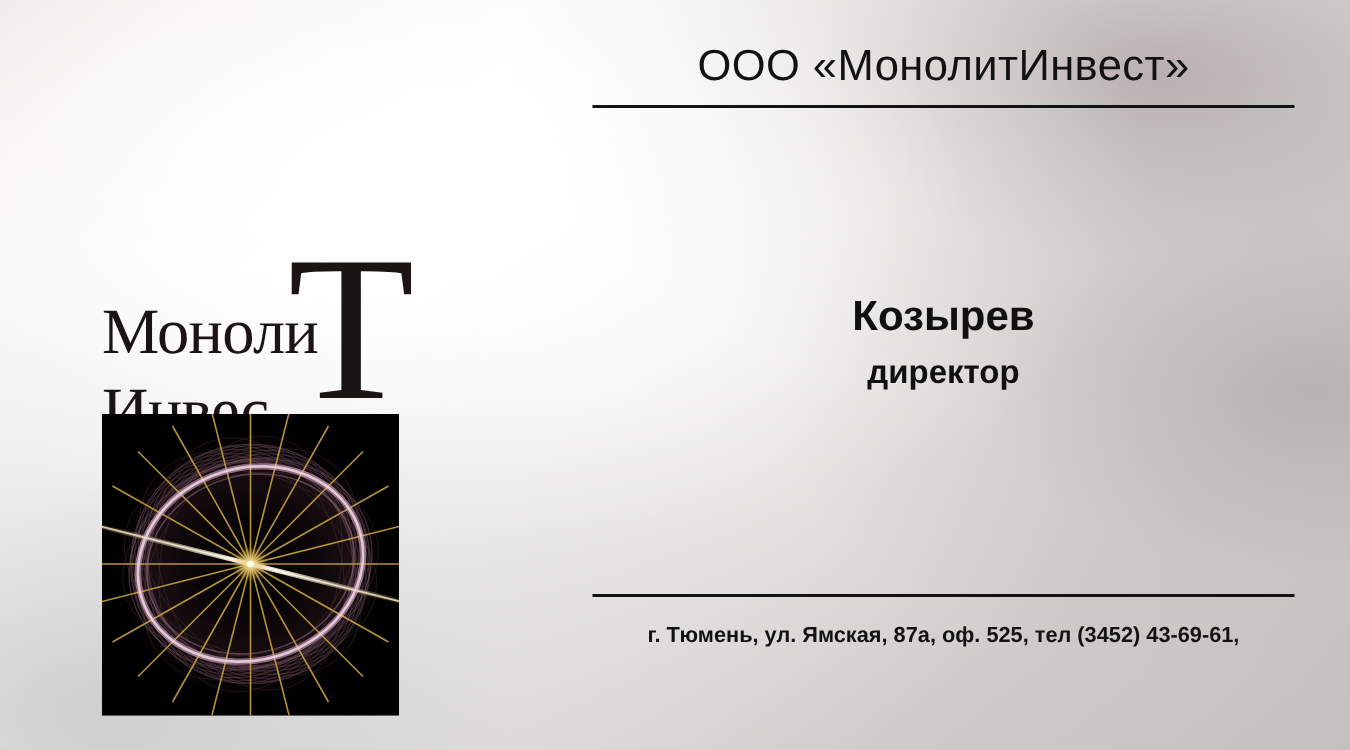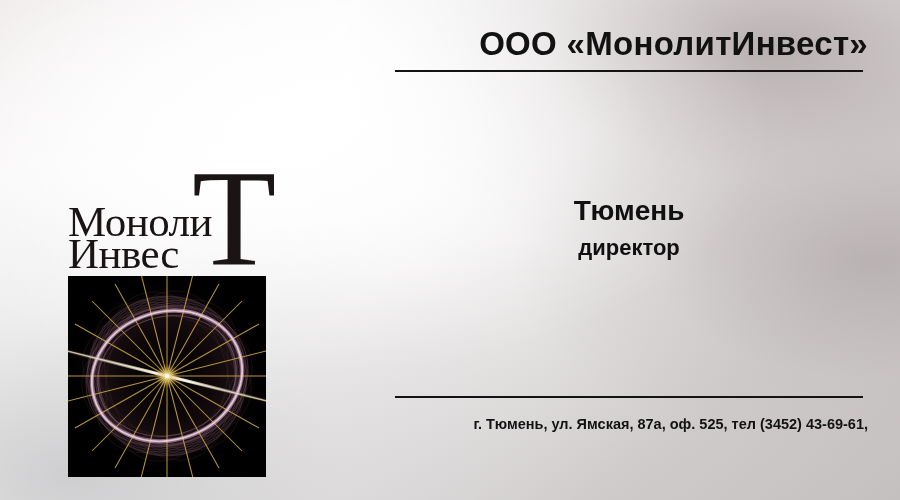--- a/index.html
+++ b/index.html
@@ -40,21 +40,21 @@
   }
   .wm-line {
     position: absolute;
     left: 0;
     font-size: 43px;
     line-height: 43px;
     letter-spacing: -0.5px;
     white-space: nowrap;
   }
   .wm-line-1 { top: 40px; }
-  .wm-line-2 { top: 72px; }
+  .wm-line-2 { top: 93px; }
   .wm-bigT {
     position: absolute;
     left: 124px;
     top: -10px;
     font-size: 138px;
     line-height: 138px;
     font-family: "Liberation Serif", "DejaVu Serif", serif;
     color: #1a1514;
   }
 
@@ -72,27 +72,26 @@
 
   
   .company-block {
     position: absolute;
     left: 390px;
     top: 24px;
     width: 478px;
     text-align: center;
   }
   .company-name {
-    font-size: 33px;
-    font-weight: bold;
+    font-size: 29px;
+    font-weight: normal;
     color: #121212;
     letter-spacing: 0.3px;
     white-space: nowrap;
     line-height: 40px;
-    text-align: right;
   }
   .rule {
     height: 0;
     border-top: 2px solid #131313;
     margin: 6px auto 0 auto;
     width: 468px;
   }
 
   .person-block {
     position: absolute;
@@ -120,21 +119,21 @@
     line-height: 34px;
     margin-top: 2px;
     white-space: nowrap;
   }
 
   .contact-block {
     position: absolute;
     left: 390px;
     top: 396px;
     width: 478px;
-    text-align: right;
+    text-align: center;
   }
   .contact-rule {
     height: 0;
     border-top: 2px solid #131313;
     width: 468px;
     margin: 0 auto 12px auto;
   }
   .contact-line {
     font-size: 14.5px;
     font-weight: bold;
@@ -257,21 +256,21 @@
       </svg>
     </div>
   </div>
 
   <div class="company-block">
     <div class="company-name">ООО «МонолитИнвест»</div>
     <div class="rule"></div>
   </div>
 
   <div class="person-block">
-    <div class="person-surname">Тюмень</div>
+    <div class="person-surname">Козырев</div>
     <div class="person-title">директор</div>
   </div>
 
   <div class="contact-block">
     <div class="contact-rule"></div>
     <div class="contact-line">г. Тюмень, ул. Ямская, 87а, оф. 525, тел (3452) 43-69-61,</div>
   </div>
 
 </div>
 

